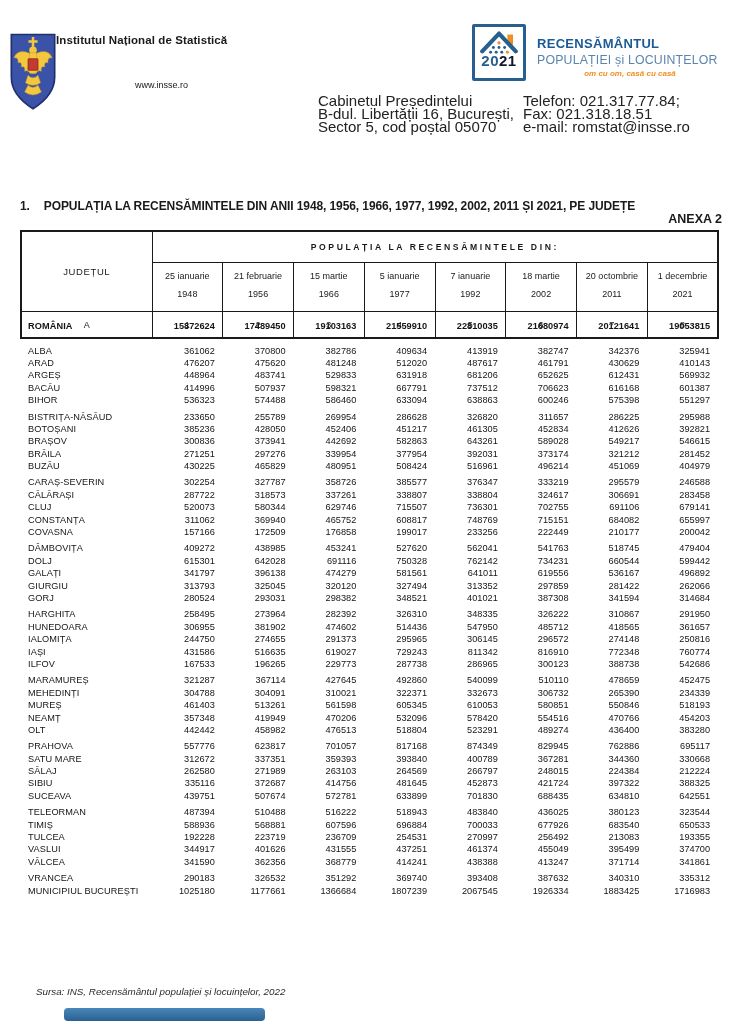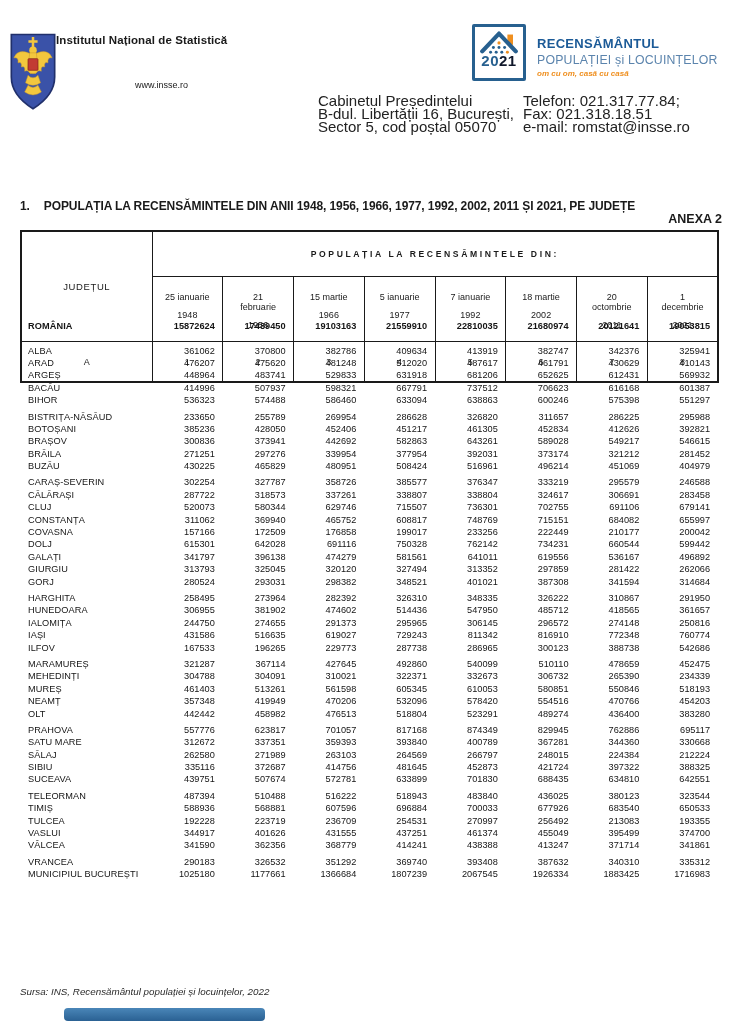--- a/index.html
+++ b/index.html
@@ -13,52 +13,52 @@
 
   #logo-box{position:absolute;left:472px;top:24px;width:54px;height:57px;border:3px solid #27608f;
             border-radius:2px;background:#fff;box-sizing:border-box;text-align:center;}
   #logo-box svg{display:block;margin:1px auto 0 auto;}
   .logo-year{font-size:15px;font-weight:bold;line-height:14px;letter-spacing:.5px;color:#27608f;margin-top:-2px;}
   .logo-year .or{color:#0f172a;}
 
   #logo-text{position:absolute;left:537px;top:35px;width:186px;}
   #logo-title{font-size:13px;font-weight:bold;color:#1b5a97;letter-spacing:.3px;line-height:18px;}
   #logo-subtitle{font-size:12.3px;color:#5b84ad;letter-spacing:.2px;line-height:14px;}
-  #logo-tagline{font-size:8px;font-weight:bold;font-style:italic;color:#ef8f1f;text-align:left;margin-top:2px;}
+  #logo-tagline{font-size:8px;font-weight:bold;font-style:italic;color:#ef8f1f;text-align:center;margin-top:2px;}
 
   .addr{position:absolute;top:94px;font-size:15px;line-height:13px;color:#222;}
   #addr-left{left:318px;}
   #addr-right{left:523px;}
 
   #annex{position:absolute;right:15px;top:166px;font-size:12.5px;font-weight:bold;margin-top:46px;}
 
   #title{position:absolute;left:20px;top:199px;width:700px;font-size:12px;font-weight:bold;
          letter-spacing:-0.1px;display:flex;}
   #title .no{margin-right:14px;}
 
   
   table.hdr{position:absolute;left:20px;top:230px;width:697px;border-collapse:collapse;
             table-layout:fixed;border:2px solid #1a1a1a;}
-  .hdr td{border:1px solid #1a1a1a;text-align:center;padding:11px;color:#1a1a1a;}
+  .hdr td{border:1px solid #1a1a1a;text-align:center;padding:4px;color:#1a1a1a;}
   .hdr .jud{font-size:9.5px;letter-spacing:.6px;}
   .hdr .grp{font-size:8.6px;font-weight:600;letter-spacing:2.6px;height:22px;}
   .hdr .colcell{height:40px;font-size:9px;vertical-align:top;border-radius:14px;}
   .hdr .colcell .l1{margin-top:4px;}
   .hdr .colcell .l2{margin-top:8px;}
   .hdr .idx td{height:17px;font-size:9px;}
 
   
   #data-rows{position:absolute;left:20px;top:320px;width:697px;font-size:9.2px;color:#141414;}
   .drow{display:flex;height:12.4px;align-items:center;}
   .dname{width:131px;padding-left:8px;box-sizing:border-box;white-space:nowrap;letter-spacing:.1px;}
   .dval{width:70.75px;box-sizing:border-box;text-align:right;padding-right:7px;}
   .total{font-weight:bold;margin-bottom:12px;}
   .gfirst{margin-top:4px;}
 
-  #source{position:absolute;left:20px;top:986px;font-size:9.8px;font-style:italic;color:#2b2b2b;}
+  #source{position:absolute;left:36px;top:986px;font-size:9.8px;font-style:italic;color:#2b2b2b;}
 
   #footer-bar{position:absolute;left:64px;bottom:3px;width:201px;height:13px;border-radius:4px;
               background:linear-gradient(180deg,#4a86b8,#2a6193);}
 </style>
 </head>
 <body>
 
 <div id="page">
 
   <div id="coat">
@@ -346,20 +346,31 @@
         <span class="dname">COVASNA</span>
         <span class="dval">157166</span>
         <span class="dval">172509</span>
         <span class="dval">176858</span>
         <span class="dval">199017</span>
         <span class="dval">233256</span>
         <span class="dval">222449</span>
         <span class="dval">210177</span>
         <span class="dval">200042</span>
       </div>
+      <div class="drow gfirst">
+        <span class="dname">DÂMBOVIȚA</span>
+        <span class="dval">409272</span>
+        <span class="dval">438985</span>
+        <span class="dval">453241</span>
+        <span class="dval">527620</span>
+        <span class="dval">562041</span>
+        <span class="dval">541763</span>
+        <span class="dval">518745</span>
+        <span class="dval">479404</span>
+      </div>
       <div class="drow">
         <span class="dname">DOLJ</span>
         <span class="dval">615301</span>
         <span class="dval">642028</span>
         <span class="dval">691116</span>
         <span class="dval">750328</span>
         <span class="dval">762142</span>
         <span class="dval">734231</span>
         <span class="dval">660544</span>
         <span class="dval">599442</span>

